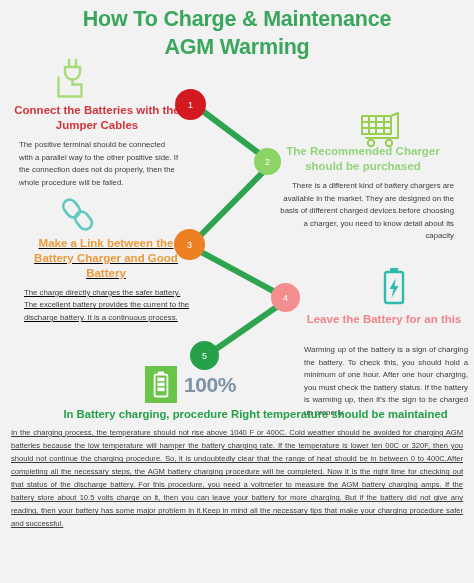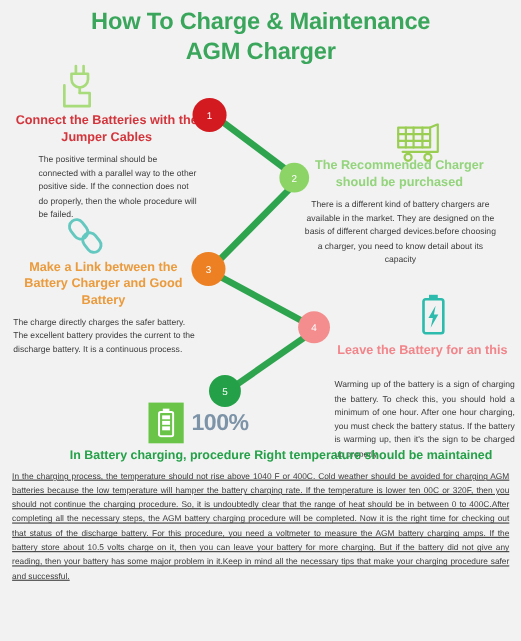--- a/index.html
+++ b/index.html
@@ -76,48 +76,48 @@
   .step p {
     margin: 0;
     font-size: 7.8px;
     line-height: 1.62;
     color: #3c3c3c;
   }
 
   
   .step-1 { left: 14px; top: 103px; width: 166px; text-align: center; }
   .step-1 h3 { color: #d4353c; }
-  .step-1 p { text-align: left; padding-left: 5px; margin-left: 16px; }
+  .step-1 p { text-align: left; padding-left: 5px; }
 
   
   .step-2 { left: 272px; top: 144px; width: 182px; text-align: center; }
   .step-2 h3 { color: #93d47c; }
-  .step-2 p { text-align: center; padding-left: 2px; }
-
-  
-  .step-3 { left: 10px; top: 236px; width: 168px; text-align: center; }
+  .step-2 p { text-align: right; padding-left: 2px; }
+
+  
+  .step-3 { left: 22px; top: 236px; width: 168px; text-align: center; text-decoration: underline; }
   .step-3 h3 { color: #eb9a3c; }
   .step-3 p { text-align: left; padding-left: 2px; }
 
   
   .step-4 { left: 300px; top: 312px; width: 168px; text-align: center; }
   .step-4 h3 { color: #f2848a; }
   .step-4 p { text-align: justify; padding-left: 4px; margin-top: 17px; }
 
   
   .icon { position: absolute; z-index: 3; }
   .icon-plug  { left: 52px;  top: 58px; }
   .icon-cart  { left: 358px; top: 112px; }
   .icon-chain { left: 60px;  top: 196px; }
   .icon-batt  { left: 381px; top: 267px; }
 
   
   .percent-group {
     position: absolute;
-    left: 135px;
+    left: 145px;
     top: 366px;
     display: flex;
     align-items: center;
     z-index: 3;
   }
   .percent-badge {
     width: 32px;
     height: 37px;
     background: #69c447;
     display: flex;
@@ -157,21 +157,21 @@
     text-decoration: underline;
   }
 </style>
 </head>
 <body>
 
 <div class="canvas">
 
   <div class="title">
     <span>How To Charge &amp; Maintenance</span>
-    <span>AGM Charger</span>
+    <span>AGM Warming</span>
   </div>
 
   <svg class="connector" viewBox="0 0 474 583" xmlns="http://www.w3.org/2000/svg">
     <polyline points="196,106 272,163 190,246 288,299 206,356" fill="none" stroke="#2fa44f" stroke-width="6" stroke-linecap="round" stroke-linejoin="round"></polyline>
   </svg>
 
   <div class="icon icon-plug">
     <svg width="36" height="42" viewBox="0 0 36 42" xmlns="http://www.w3.org/2000/svg">
       <g fill="none" stroke="#a8db7a" stroke-width="2.4" stroke-linecap="round" stroke-linejoin="round">
         <line x1="17" y1="2" x2="17" y2="9"></line>

